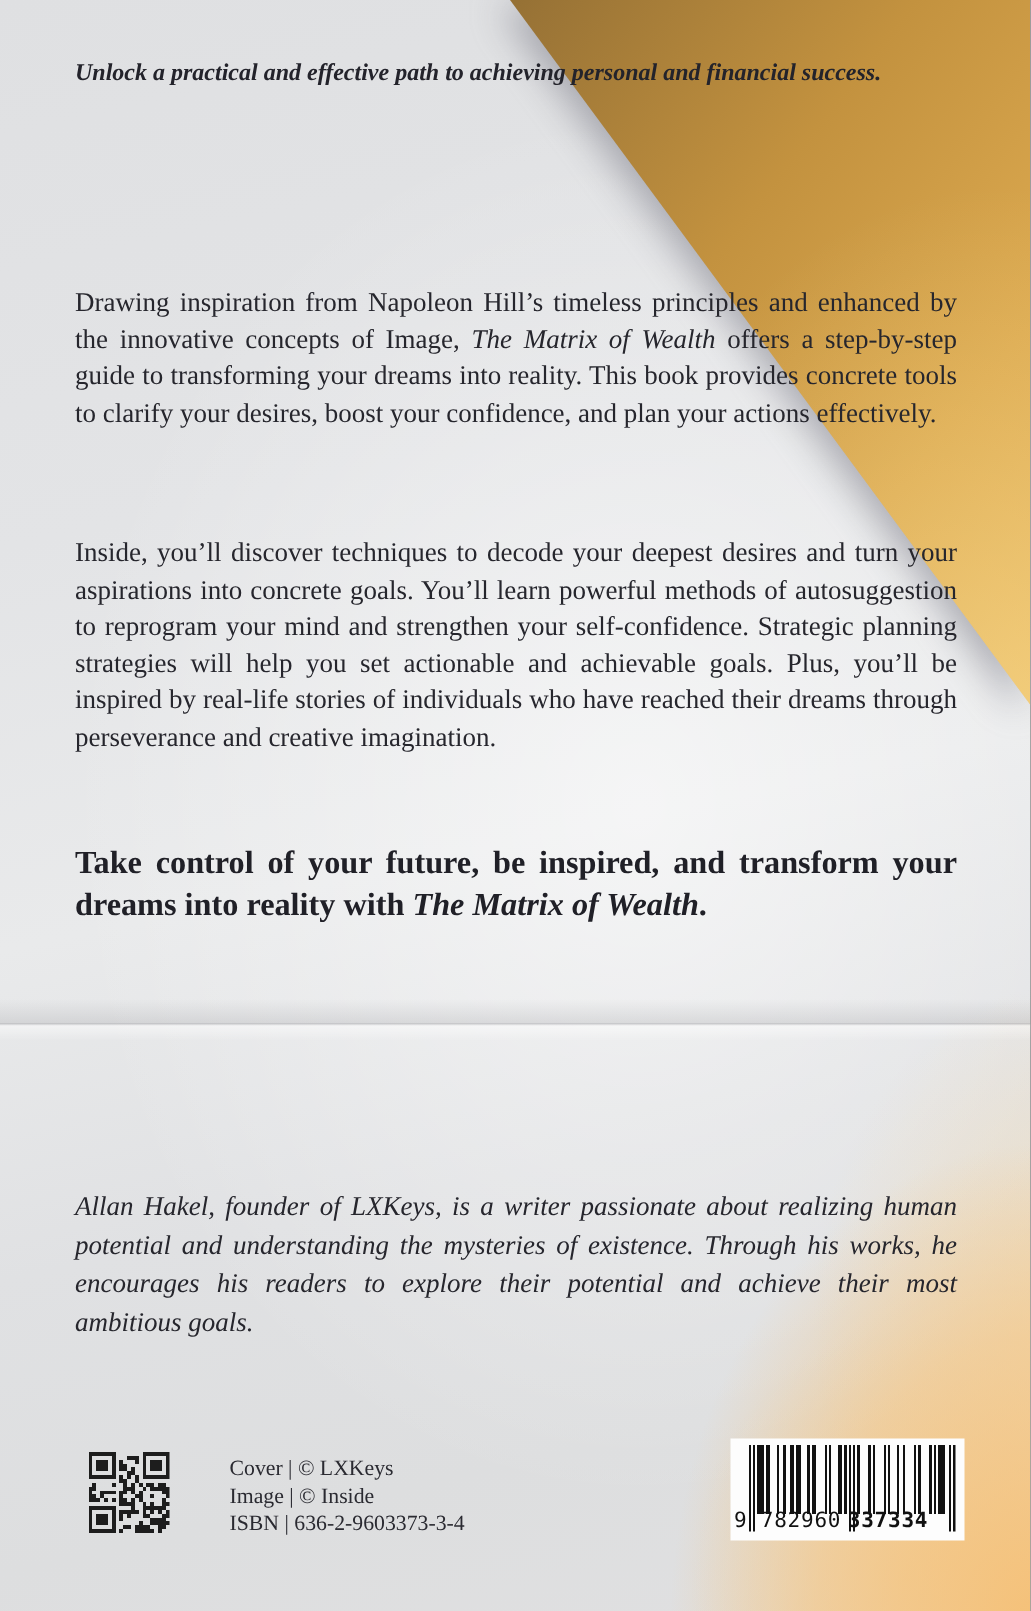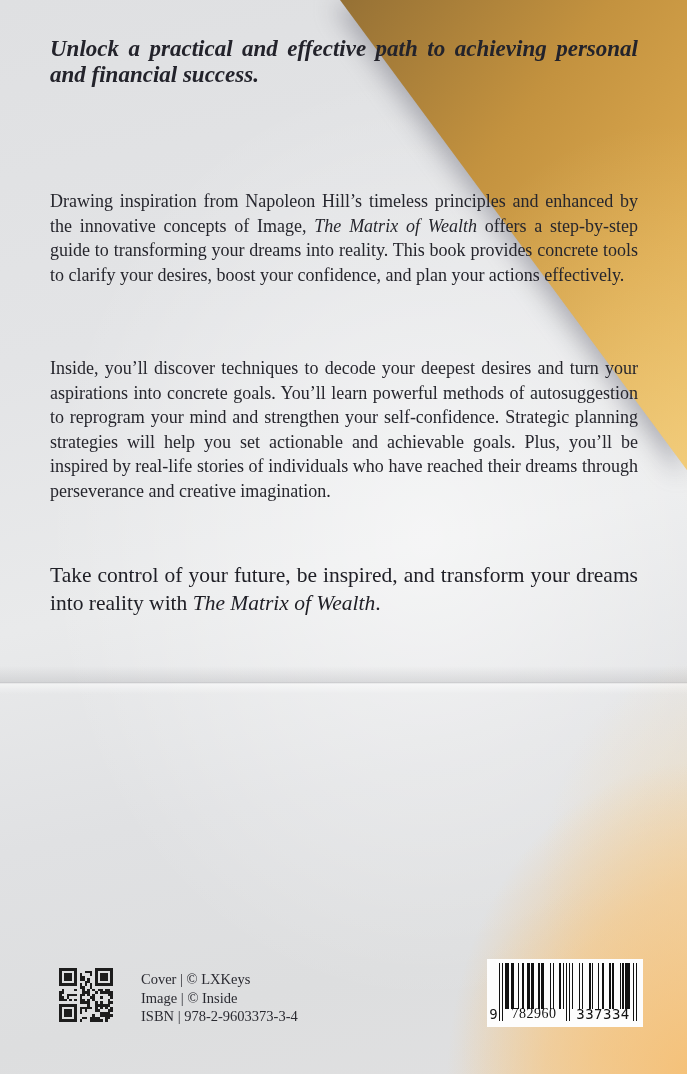--- a/index.html
+++ b/index.html
@@ -30,37 +30,37 @@
   .gold-wrap{position:absolute; inset:0; filter:drop-shadow(-7px 5px 12px rgba(95,95,108,0.45)); pointer-events:none;}
   .gold-triangle{
     position:absolute; inset:0;
     clip-path:polygon(340px 0, 687px 0, 687px 470px);
     background:
       radial-gradient(60% 55% at 97% 50%, rgba(255,234,165,0.45), rgba(255,234,165,0) 70%),
       linear-gradient(128deg,#53401f 0%,#6e5628 10%,#9a7436 24%,#c3923f 40%,#dca94f 56%,#eebf66 73%,#f3cd80 89%,#ecc06a 100%);
   }
   
   .tb{position:absolute; left:50px; width:588px; text-align:justify;}
-  .tagline{top:36px; font-size:23px; line-height:26px; font-weight:bold; font-style:italic; color:#23232b;}
+  .tagline{top:36px; font-size:16px; line-height:26px; font-weight:bold; font-style:italic; color:#23232b;}
   .para{font-size:18px; line-height:24.5px;}
   .p1{top:171px;}
   .p2{top:338px;}
-  .cta{top:539px; font-size:21.5px; line-height:28px; font-weight:normal; color:#202027;}
+  .cta{top:539px; font-size:21.5px; line-height:28px; font-weight:bold; color:#202027;}
   .bio{top:774px; font-size:18px; line-height:25.5px; font-style:italic;}
   .it{font-style:italic;margin-top:44px;}
   
   .qr{position:absolute; left:59px; top:968px; width:54px; height:54px;}
   .qr svg{width:100%; height:100%; shape-rendering:crispEdges;}
-  .credits{position:absolute; left:141px; top:970px; font-size:14.5px; line-height:18.5px; color:#2a2a31;}
+  .credits{position:absolute; left:153px; top:970px; font-size:14.5px; line-height:18.5px; color:#2a2a31;}
   .barcode-box{position:absolute; left:487px; top:959px; width:156px; height:68px; background:#fdfdfd;}
   .barcode-box svg{position:absolute; left:12px; top:4px; width:138px; height:58px; shape-rendering:crispEdges;}
   .bc-digit{position:absolute; top:47px; font-family:"DejaVu Sans Mono","Liberation Mono",monospace; font-size:14px; color:#111; text-align:center;}
   .bc-lead{left:1px; width:11px;}
-  .bc-left{left:17px; width:60px; letter-spacing:0.5px;font-family:Liberation Serif, serif;}
-  .bc-right{left:86px; width:60px; letter-spacing:0.5px;}
+  .bc-left{left:17px; width:60px; letter-spacing:0.5px;}
+  .bc-right{left:75px; width:60px; letter-spacing:0.5px;font-weight:bold;}
 </style>
 </head>
 <body>
 
 <div id="cover">
 
   <div class="crease-shadow"></div>
   <div class="crease-line"></div>
   <div class="crease-glow"></div>
 
@@ -71,20 +71,21 @@
   </div>
 
   <div class="tb tagline">Unlock a practical and effective path to achieving personal and financial success.</div>
 
   <p class="tb para p1"><span>Drawing inspiration from Napoleon Hill’s timeless principles and enhanced by the innovative concepts of Image, </span><span class="it">The Matrix of Wealth</span><span> offers a step-by-step guide to transforming your dreams into reality. This book provides concrete tools to clarify your desires, boost your confidence, and plan your actions effectively.</span></p>
 
   <p class="tb para p2">Inside, you’ll discover techniques to decode your deepest desires and turn your aspirations into concrete goals. You’ll learn powerful methods of autosuggestion to reprogram your mind and strengthen your self-confidence. Strategic planning strategies will help you set actionable and achievable goals. Plus, you’ll be inspired by real-life stories of individuals who have reached their dreams through perseverance and creative imagination.</p>
 
   <p class="tb cta"><span>Take control of your future, be inspired, and transform your dreams into reality with </span><span class="it">The Matrix of Wealth</span><span>.</span></p>
 
+  <p class="tb bio">Allan Hakel, founder of LXKeys, is a writer passionate about realizing human potential and understanding the mysteries of existence. Through his works, he encourages his readers to explore their potential and achieve their most ambitious goals.</p>
 
   <div class="qr">
     <svg id="qr-svg" viewBox="0 0 21 21" xmlns="http://www.w3.org/2000/svg">
         <rect x="0" y="0" width="1" height="1" fill="#1d1d1d"></rect>
         <rect x="1" y="0" width="1" height="1" fill="#1d1d1d"></rect>
         <rect x="2" y="0" width="1" height="1" fill="#1d1d1d"></rect>
         <rect x="3" y="0" width="1" height="1" fill="#1d1d1d"></rect>
         <rect x="4" y="0" width="1" height="1" fill="#1d1d1d"></rect>
         <rect x="5" y="0" width="1" height="1" fill="#1d1d1d"></rect>
         <rect x="6" y="0" width="1" height="1" fill="#1d1d1d"></rect>
@@ -302,21 +303,21 @@
         <rect x="14" y="20" width="1" height="1" fill="#1d1d1d"></rect>
         <rect x="15" y="20" width="1" height="1" fill="#1d1d1d"></rect>
         <rect x="16" y="20" width="1" height="1" fill="#1d1d1d"></rect>
         <rect x="18" y="20" width="1" height="1" fill="#1d1d1d"></rect>
       </svg>
   </div>
 
   <div class="credits">
     <div>Cover | © LXKeys</div>
     <div>Image | © Inside</div>
-    <div>ISBN | 978-2-9603373-3-4</div>
+    <div>ISBN | 636-2-9603373-3-4</div>
   </div>
 
   <div class="barcode-box">
     <svg id="barcode-svg" viewBox="0 0 95 58" preserveAspectRatio="none" xmlns="http://www.w3.org/2000/svg">
         <rect x="0" y="0" width="1" height="58" fill="#111"></rect>
         <rect x="2" y="0" width="1" height="58" fill="#111"></rect>
         <rect x="4" y="0" width="1" height="46" fill="#111"></rect>
         <rect x="5" y="0" width="1" height="46" fill="#111"></rect>
         <rect x="6" y="0" width="1" height="46" fill="#111"></rect>
         <rect x="8" y="0" width="1" height="46" fill="#111"></rect>

